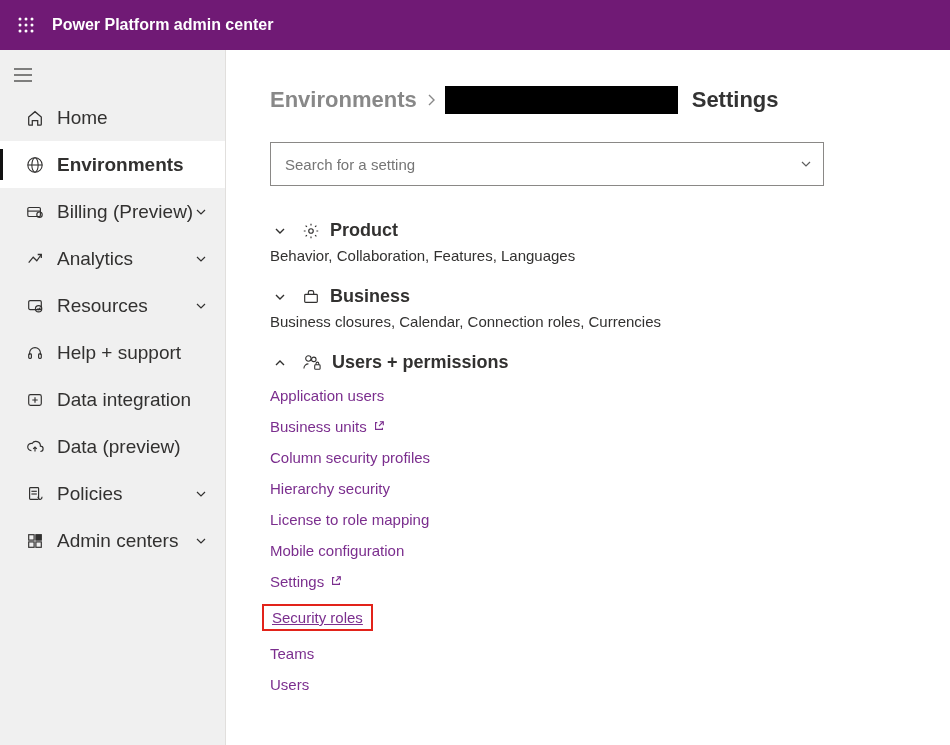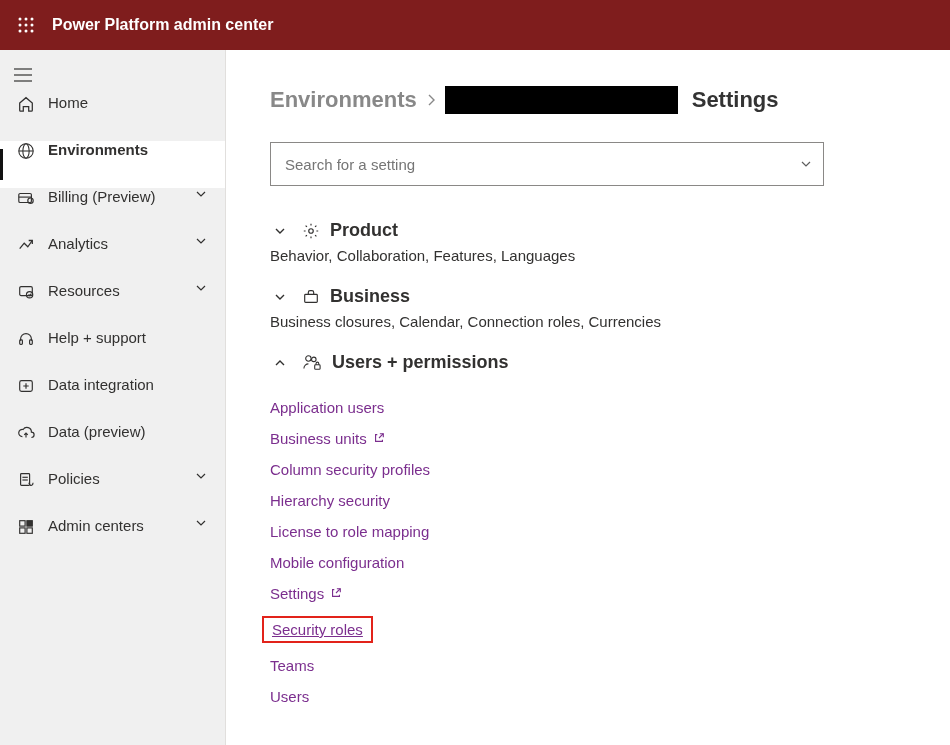--- a/index.html
+++ b/index.html
@@ -1,30 +1,30 @@
 <!DOCTYPE html>
 <html><head>
 <meta charset="utf-8">
 <style>
   * { box-sizing: border-box; }
   html, body { margin:0; padding:0; width:950px; height:745px; font-family:"Segoe UI",Arial,sans-serif; }
   body { display:flex; flex-direction:column; background:#fff; color:#323130; }
 
   
-  .hdr { height:50px; background:#7f1d1d; color:#fff; display:flex; align-items:center; padding:0 10px; }
+  .hdr { height:50px; background:#701a75; color:#fff; display:flex; align-items:center; padding:0 10px; }
   .waffle { width:32px; height:32px; display:flex; align-items:center; justify-content:center; margin-right:10px; }
   .waffle svg { display:block; }
   .hdr-title { font-size:16px; font-weight:600; }
 
   
   .body { flex:1; display:flex; min-height:0; }
   .sidebar { width:226px; background:#f0f0f0; border-right:1px solid #e1dfdd; padding-top:6px; }
   .hamburger { height:38px; display:flex; align-items:center; padding-left:14px; }
   .sidebar ul { list-style:none; margin:0; padding:0; }
-  .sidebar li { height:47px; display:flex; align-items:flex-start; padding:0 18px 0 16px; font-size:15px; cursor:pointer; position:relative; }
+  .sidebar li { height:47px; display:flex; align-items:center; padding:0 18px 0 25px; font-size:19px; cursor:pointer; position:relative; }
   .sidebar li.selected { background:#fff; font-weight:600; }
   .sidebar li.selected::before { content:""; position:absolute; left:0; top:8px; bottom:8px; width:3px; background:#111; }
   .sb-icon { width:20px; height:20px; margin-right:12px; display:flex; align-items:center; justify-content:center; flex:none; }
   .sb-icon svg { display:block; }
   .sb-label { flex:1; }
   .sb-chev { flex:none; display:flex; }
 
   .main { flex:1; padding:36px 44px 20px 44px; overflow:auto; }
 
   .crumb-row { display:flex; align-items:center; font-size:22px; font-weight:600; color:#333; margin-bottom:28px; }
@@ -270,21 +270,21 @@
           <svg width="20" height="18" viewBox="0 0 22 20" fill="none" stroke="#323130" stroke-width="1.2">
             <circle cx="7" cy="5" r="3"></circle>
             <path d="M2 16c0-3 2.5-5 5-5"></path>
             <circle cx="13" cy="6" r="2.5"></circle>
             <rect x="14" y="12" width="6" height="5" rx="1"></rect>
             <path d="M15.5 12v-1.5a1.5 1.5 0 0 1 3 0V12"></path>
           </svg>
         </span>
       <span>Users + permissions</span>
     </div>
-    <ul class="links" style="margin-top:26px">
+    <ul class="links" style="margin-top:14px">
       <li><a>Application users</a></li>
       <li><a>Business units</a><span class="ext"><svg width="12" height="12" viewBox="0 0 14 14" fill="none" stroke="#7b2e8e" stroke-width="1.3">
               <path d="M5 3H3v8h8V9"></path>
               <path d="M8 2h4v4"></path>
               <path d="M12 2L7 7"></path>
             </svg></span></li>
       <li><a>Column security profiles</a></li>
       <li><a>Hierarchy security</a></li>
       <li><a>License to role mapping</a></li>
       <li><a>Mobile configuration</a></li>

